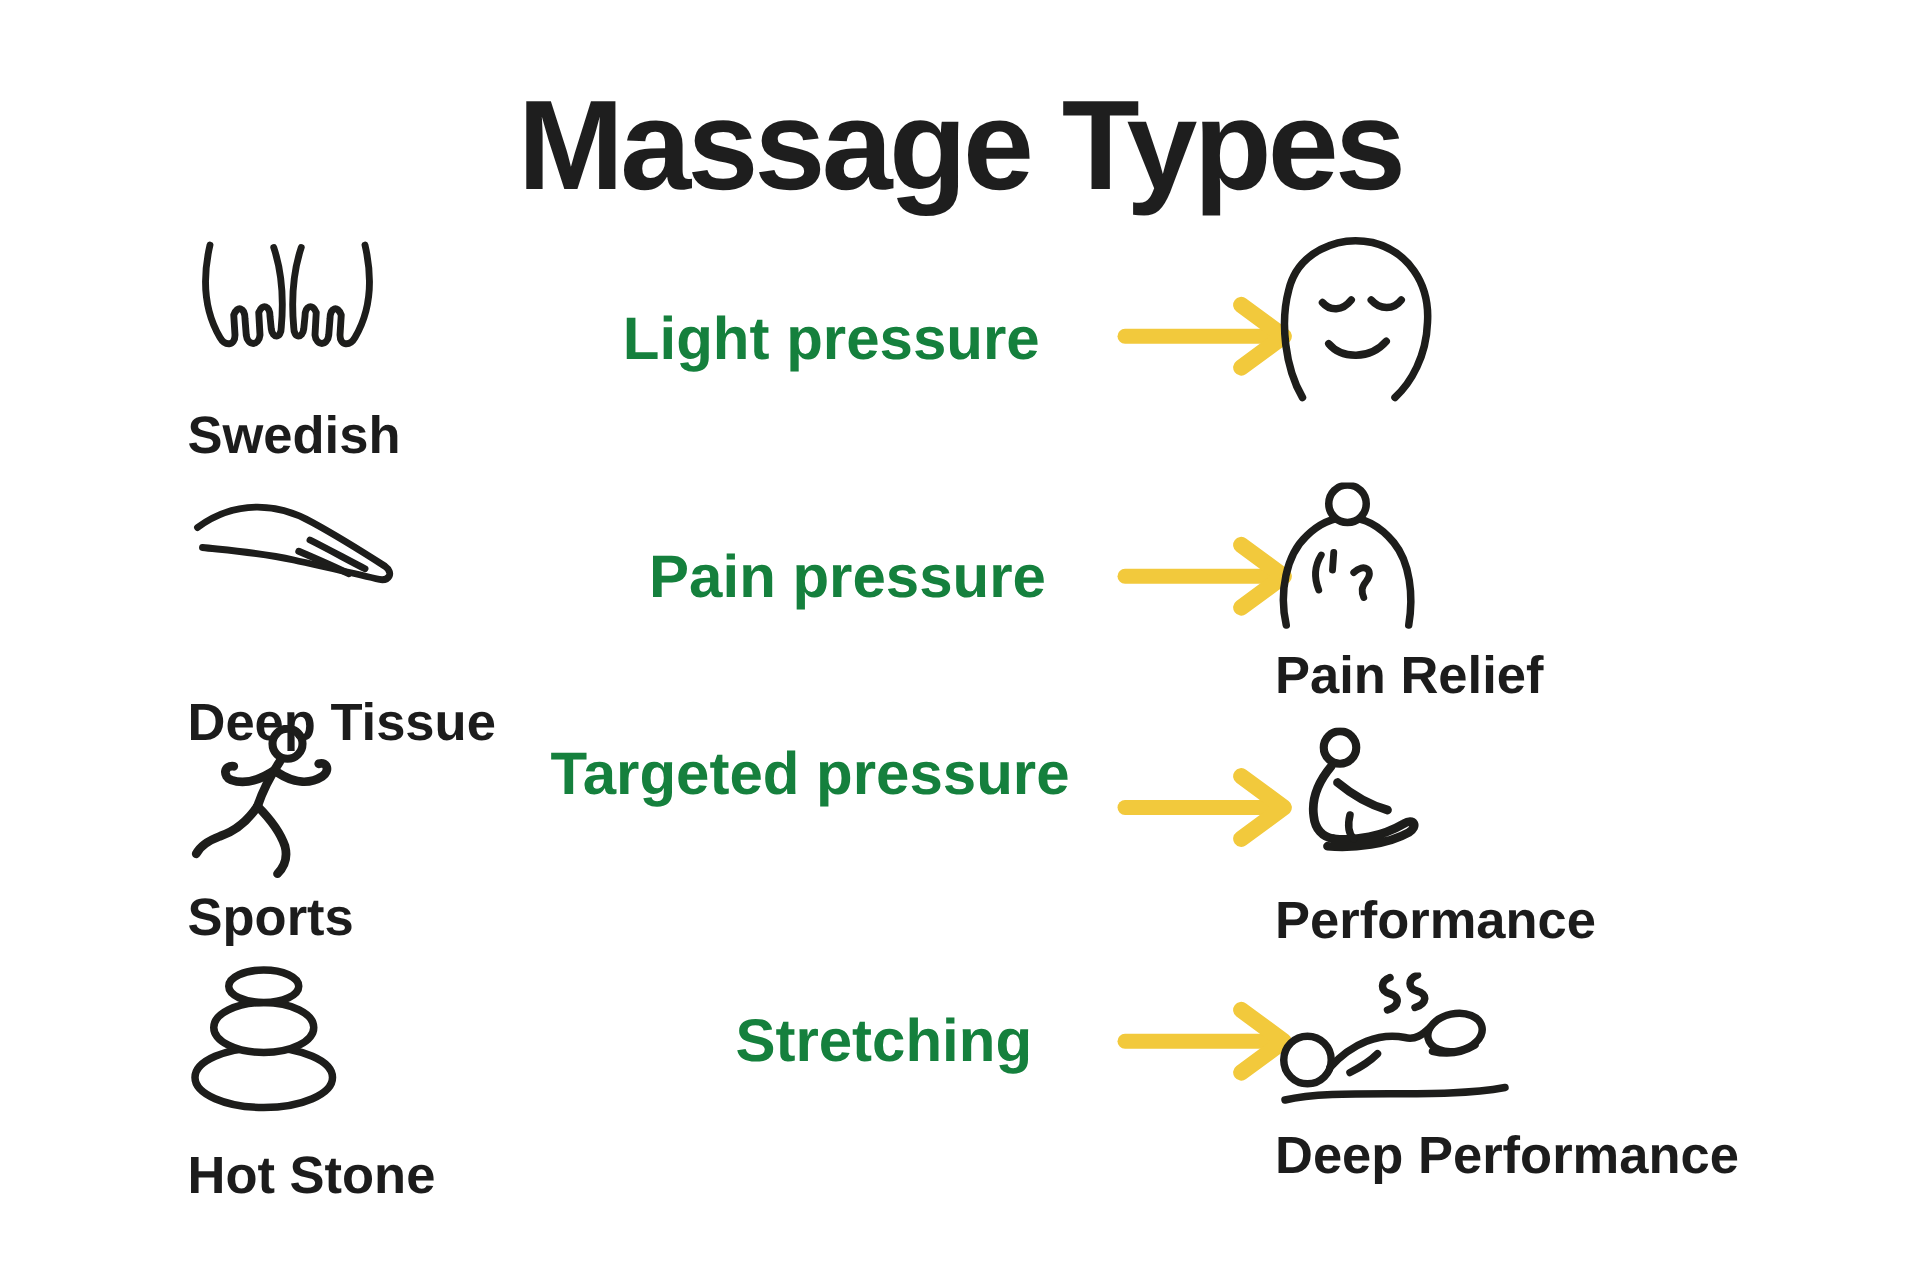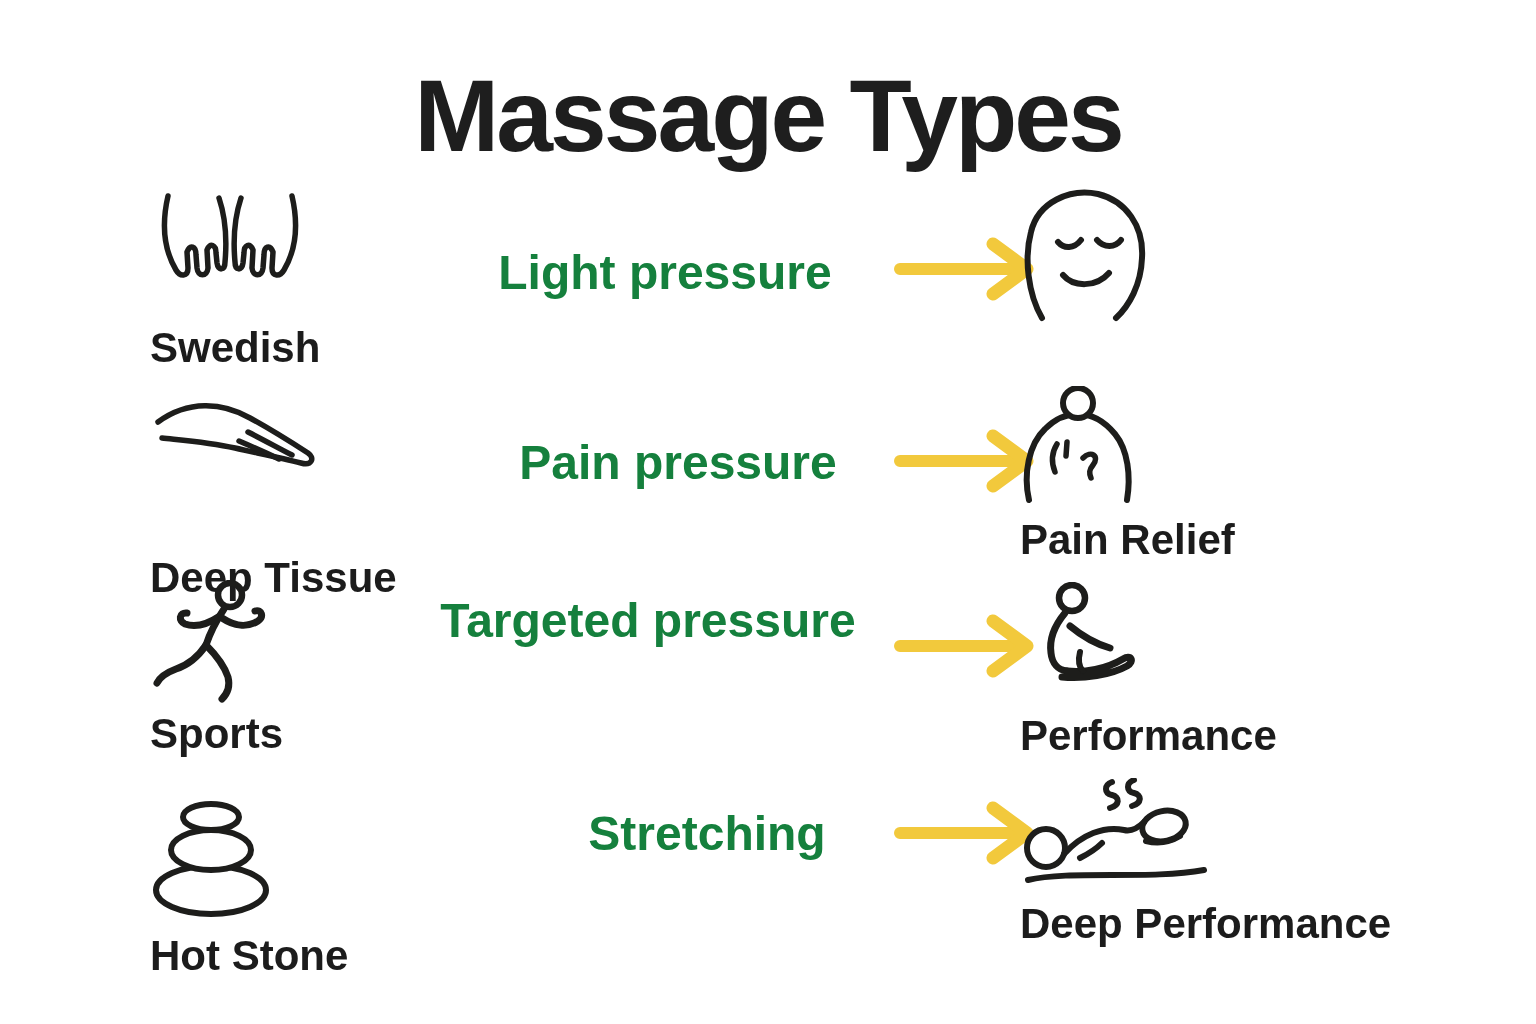--- a/index.html
+++ b/index.html
@@ -144,21 +144,21 @@
         <circle class="ink-stroke" stroke-width="6.5" cx="52" cy="16" r="13"></circle>
         <path class="ink-stroke" stroke-width="7" d="M45,31 C35,43 29,57 31,71 C32,81 38,88 47,89"></path>
         <path class="ink-stroke" stroke-width="7" d="M50,44 C62,54 76,62 90,66"></path>
         <path class="ink-stroke" stroke-width="7" d="M47,89 C65,91 86,87 103,77 C111,72 115,79 107,84 C91,93 64,97 42,95"></path>
         <path class="ink-stroke" stroke-width="6" d="M60,70 C58,78 59,85 63,89"></path>
       </svg>
     </span>
     <div class="caption" style="margin-top:12px;">Performance</div>
   </div>
 
-  <div class="figure fig-l" style="top:800px;">
+  <div class="figure fig-l" style="top:772px;gap:12px;">
     <span>
       <svg width="122" height="118" viewBox="0 0 122 118">
         <ellipse class="ink-stroke" stroke-width="6" cx="61" cy="90" rx="55" ry="24"></ellipse>
         <ellipse class="ink-fill-white" stroke-width="6" cx="61" cy="50" rx="40" ry="20"></ellipse>
         <ellipse class="ink-fill-white" stroke-width="6" cx="61" cy="17" rx="28" ry="13"></ellipse>
       </svg>
     </span>
     <div class="caption" style="margin-top:16px;">Hot Stone</div>
   </div>
 

